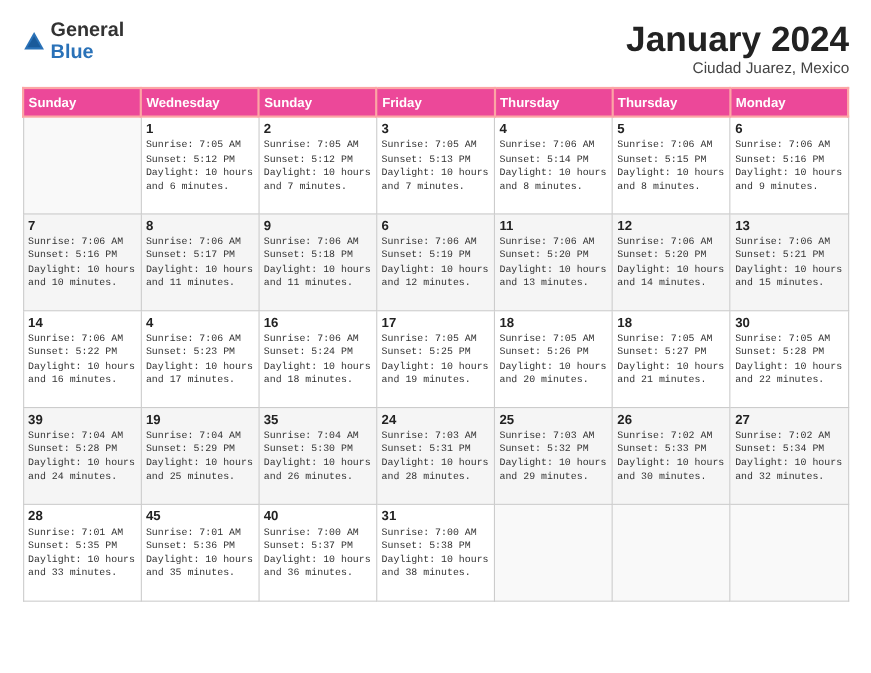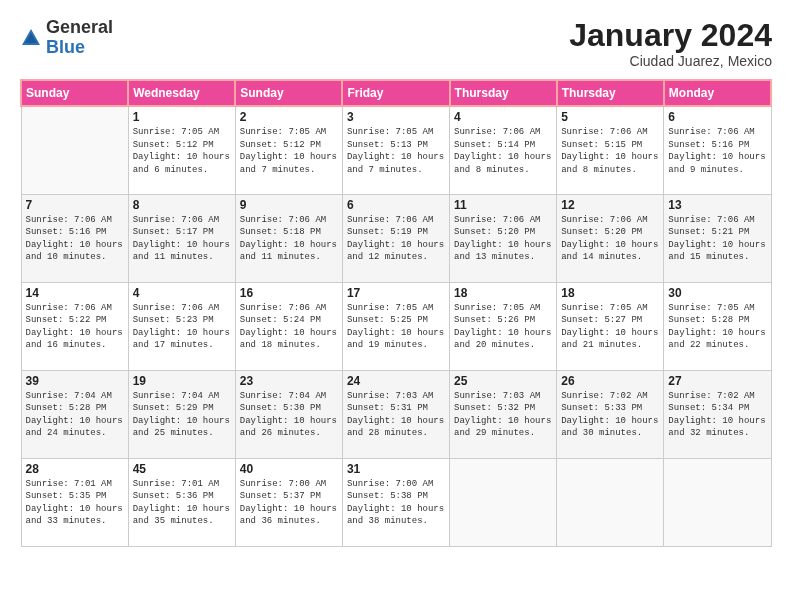--- a/index.html
+++ b/index.html
@@ -285,21 +285,21 @@
 and 24 minutes.</div>
           </td>
           <td>
             <span class="day-num">19</span>
             <div class="day-info" style="white-space: pre-line;">Sunrise: 7:04 AM
 Sunset: 5:29 PM
 Daylight: 10 hours
 and 25 minutes.</div>
           </td>
           <td>
-            <span class="day-num">23</span>
+            <span class="day-num">35</span>
             <div class="day-info" style="white-space: pre-line;">Sunrise: 7:04 AM
 Sunset: 5:30 PM
 Daylight: 10 hours
 and 26 minutes.</div>
           </td>
           <td>
             <span class="day-num">24</span>
             <div class="day-info" style="white-space: pre-line;">Sunrise: 7:03 AM
 Sunset: 5:31 PM
 Daylight: 10 hours

